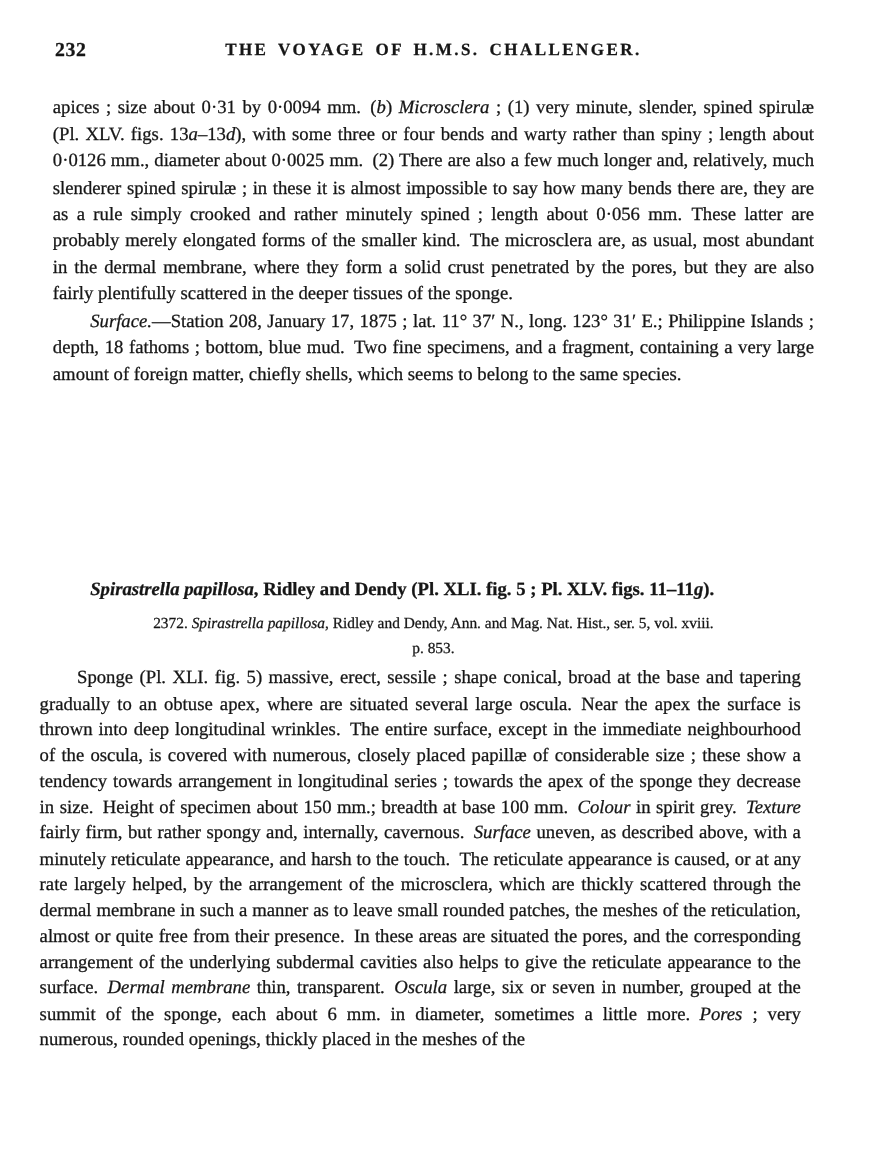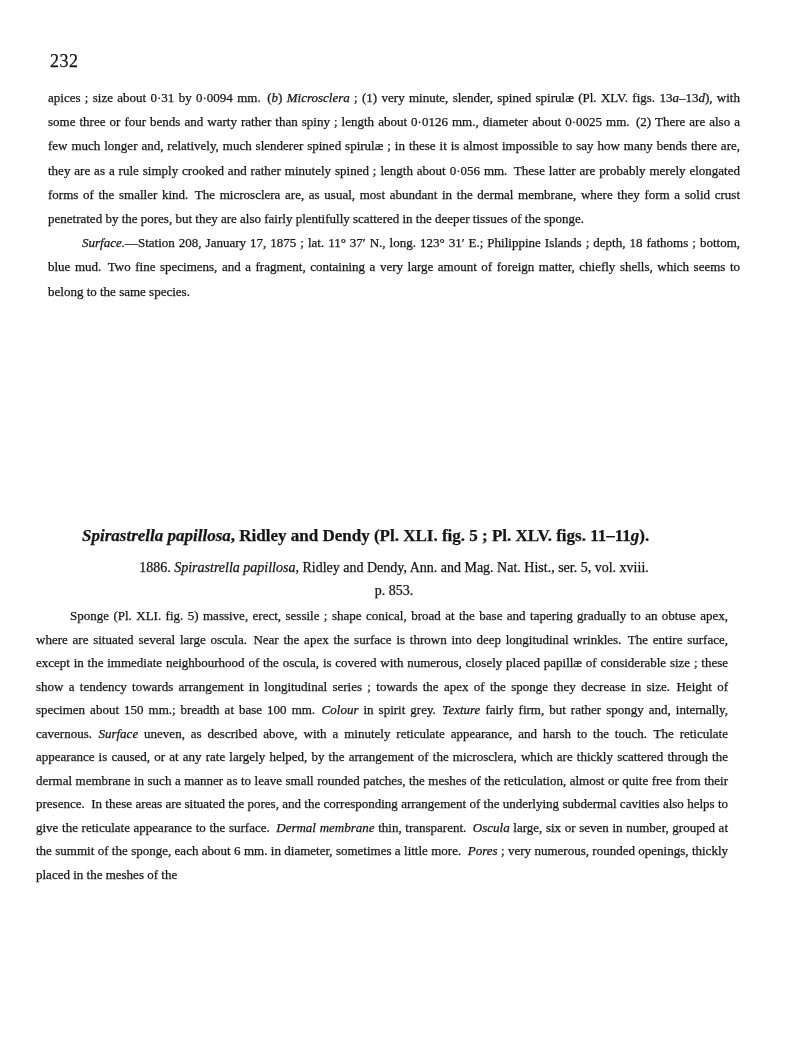--- a/index.html
+++ b/index.html
@@ -7,36 +7,36 @@
     position:relative;
     width:800px;height:1050px;
     margin:0 auto;
     background:#ffffff;
     color:#161616;
     font-family:"Liberation Serif","DejaVu Serif",serif;
     -webkit-text-stroke:0.25px currentColor;
     overflow:hidden;
   }
   .running-head{
-    position:absolute;top:51px;left:48px;width:692px;height:24px;
-    font-weight:normal;
+    position:absolute;top:35px;left:48px;width:692px;height:24px;
+    font-weight:bold;
   }
   .page-num{
     position:absolute;left:2px;top:0;
     font-size:18px;letter-spacing:0.5px;
   }
   .running-title{
     position:absolute;left:0;right:0;top:2px;
     text-align:center;
     font-size:15.5px;letter-spacing:2.2px;word-spacing:3px;
   }
   .block-a{position:absolute;top:86px;left:48px;width:692px;}
   .para{
     margin:0;
-    font-size:13px;line-height:24.2px;
+    font-size:17px;line-height:24.2px;
     text-align:justify;
   }
   .indent{text-indent:34px;}
   .heading{
     position:absolute;top:524px;left:48px;width:692px;
     margin:0;font-size:17px;line-height:24px;text-indent:34px;
     white-space:nowrap;
     font-weight:bold;
   }
   .citation{
@@ -50,29 +50,30 @@
   }
   i{font-style:italic;}
 </style>
 </head>
 <body>
 
 <div class="page">
 
   <header class="running-head">
     <span class="page-num">232</span>
+    <span class="running-title">THE VOYAGE OF H.M.S. CHALLENGER.</span>
   </header>
 
   <section class="block-a">
     <p class="para"><span>apices&nbsp;; size about 0·31 by 0·0094 mm. (</span><i>b</i><span>) </span><i>Microsclera</i><span>&nbsp;; (1) very minute, slender, spined spirulæ (Pl. XLV. figs. 13</span><i>a</i><span>–13</span><i>d</i><span>), with some three or four bends and warty rather than spiny&nbsp;; length about 0·0126 mm., diameter about 0·0025 mm. (2) There are also a few much longer and, relatively, much slenderer spined spirulæ&nbsp;; in these it is almost impossible to say how many bends there are, they are as a rule simply crooked and rather minutely spined&nbsp;; length about 0·056 mm. These latter are probably merely elongated forms of the smaller kind. The microsclera are, as usual, most abundant in the dermal membrane, where they form a solid crust penetrated by the pores, but they are also fairly plentifully scattered in the deeper tissues of the sponge.</span></p>
     <p class="para indent"><i>Surface.</i><span>—Station 208, January 17, 1875&nbsp;; lat. 11° 37′ N., long. 123° 31′ E.; Philippine Islands&nbsp;; depth, 18 fathoms&nbsp;; bottom, blue mud. Two fine specimens, and a fragment, containing a very large amount of foreign matter, chiefly shells, which seems to belong to the same species.</span></p>
   </section>
 
   <p class="heading"><i>Spirastrella papillosa</i><span>, Ridley and Dendy (Pl. XLI. fig. 5&nbsp;; Pl. XLV. figs. 11–11</span><i>g</i><span>).</span></p>
 
   <div class="citation">
-    <p class="cit-line"><span>1886. </span><i>Spirastrella papillosa</i><span>, Ridley and Dendy, Ann. and Mag. Nat. Hist., ser. 5, vol. xviii.</span></p>
+    <p class="cit-line"><span>2372. </span><i>Spirastrella papillosa</i><span>, Ridley and Dendy, Ann. and Mag. Nat. Hist., ser. 5, vol. xviii.</span></p>
     <p class="cit-line">p. 853.</p>
   </div>
 
   <p class="para indent desc"><span>Sponge (Pl. XLI. fig. 5) massive, erect, sessile&nbsp;; shape conical, broad at the base and tapering gradually to an obtuse apex, where are situated several large oscula. Near the apex the surface is thrown into deep longitudinal wrinkles. The entire surface, except in the immediate neighbourhood of the oscula, is covered with numerous, closely placed papillæ of considerable size&nbsp;; these show a tendency towards arrangement in longitudinal series&nbsp;; towards the apex of the sponge they decrease in size. Height of specimen about 150 mm.; breadth at base 100 mm. </span><i>Colour</i><span> in spirit grey. </span><i>Texture</i><span> fairly firm, but rather spongy and, internally, cavernous. </span><i>Surface</i><span> uneven, as described above, with a minutely reticulate appearance, and harsh to the touch. The reticulate appearance is caused, or at any rate largely helped, by the arrangement of the microsclera, which are thickly scattered through the dermal membrane in such a manner as to leave small rounded patches, the meshes of the reticulation, almost or quite free from their presence. In these areas are situated the pores, and the corresponding arrangement of the underlying subdermal cavities also helps to give the reticulate appearance to the surface. </span><i>Dermal membrane</i><span> thin, transparent. </span><i>Oscula</i><span> large, six or seven in number, grouped at the summit of the sponge, each about 6 mm. in diameter, sometimes a little more. </span><i>Pores</i><span>&nbsp;; very numerous, rounded openings, thickly placed in the meshes of the</span></p>
 
 </div>
 
 </body></html>

